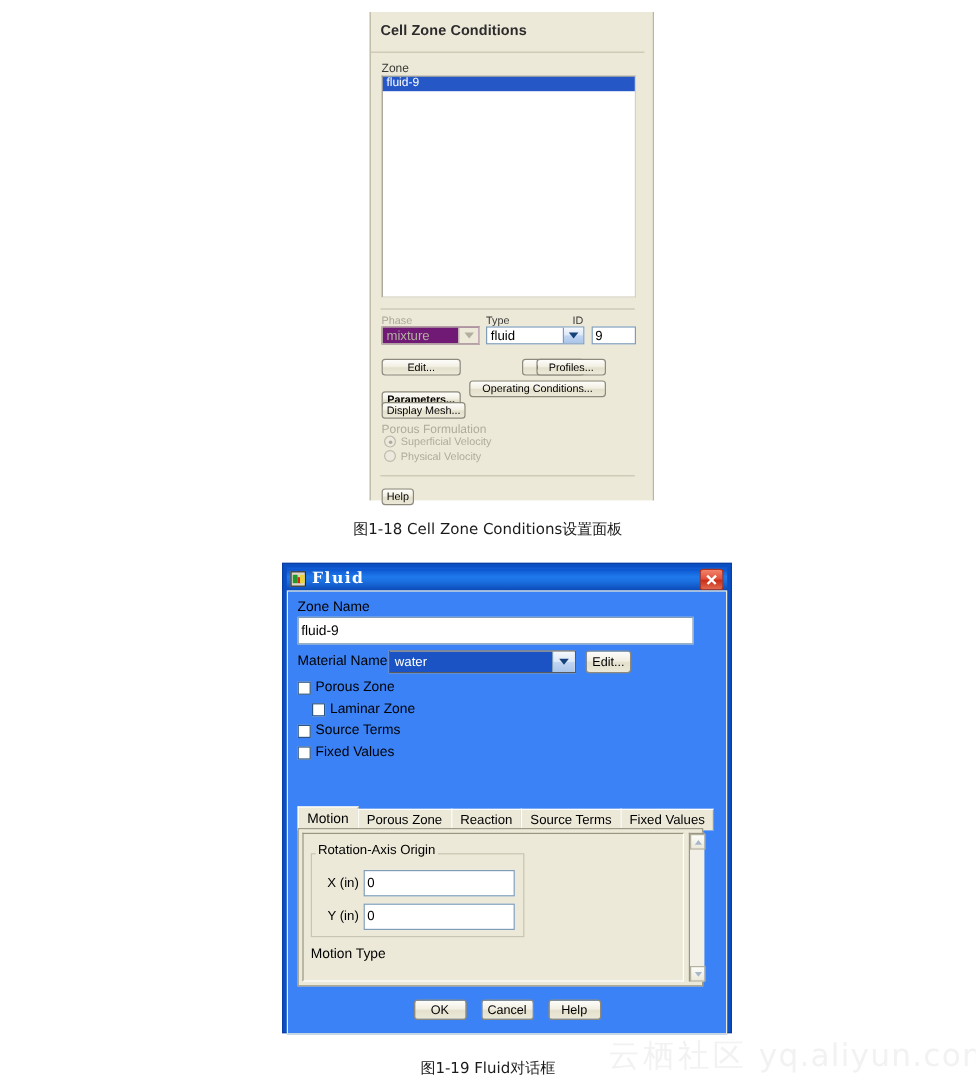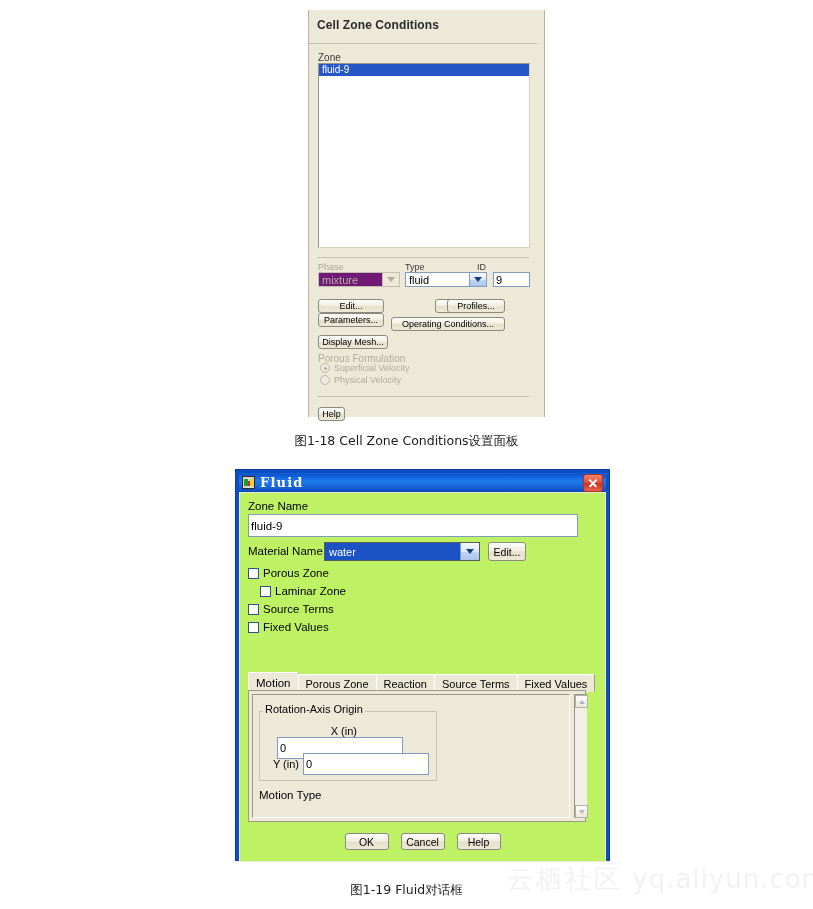--- a/index.html
+++ b/index.html
@@ -155,21 +155,21 @@
   }
   #dlg .closebtn span{
     position:absolute;left:50%;top:50%;width:10px;height:1.6px;background:#fff;
   }
   #dlg .closebtn span:nth-child(1){transform:translate(-50%,-50%) rotate(45deg);}
   #dlg .closebtn span:nth-child(2){transform:translate(-50%,-50%) rotate(-45deg);}
 
   #dlg .body{
     position:relative;
     height:370px;
-    background:#bef264;
+    background:#3b82f6;
     border:1px solid #ece9d8;
     box-sizing:border-box;
   }
   #dlg .zonenamelbl{position:absolute;left:8px;top:7px;font-size:11.5px;}
   #dlg .zonenamefld{position:absolute;left:8px;top:21px;width:330px;height:23px;font-size:11.5px;}
   #dlg .matlbl{position:absolute;left:8px;top:52px;font-size:11.5px;}
   #dlg .matcombo{position:absolute;left:84px;top:49px;width:156px;height:19px;border:1px solid #5a5a5a;}
   #dlg .matcombo .ctext{background:#1b53c4;color:#ffffff;padding-left:4px;}
   #dlg .matcombo .carrow{width:18px;}
 
@@ -280,21 +280,21 @@
 
   <div class="p1row" style="left:9px;top:289px;">
     <div class="btn bt" style="width:66px;">Edit...</div>
   </div>
   <div class="p1row" style="left:82px;top:289px;padding-left:44px;">
     <div class="btn bt" style="width:52px;">Copy...</div>
   </div>
   <div class="p1row" style="left:138px;top:289px;">
     <div class="btn bt" style="width:58px;">Profiles...</div>
   </div>
-  <div class="p1row" style="left:9px;top:303px;">
+  <div class="p1row" style="left:9px;top:316px;font-weight:bold;">
     <div class="btn bt" style="width:66px;">Parameters...</div>
   </div>
   <div class="p1row" style="left:82px;top:307px;">
     <div class="btn bt" style="width:114px;">Operating Conditions...</div>
   </div>
   <div class="p1row" style="left:9px;top:325px;">
     <div class="btn bt" style="width:70px;">Display Mesh...</div>
   </div>
 
   <div class="porouslbl">Porous Formulation</div>
@@ -369,21 +369,21 @@
       <div class="tab">Source Terms</div>
       <div class="tab">Fixed Values</div>
     </div>
 
     <div class="tabpane">
       <div class="innerpane">
 
         <div class="grp"></div>
         <div class="grplbl">Rotation-Axis Origin</div>
 
-        <div class="axisrow" style="left:24px;top:30px;flex-direction:column;">
+        <div class="axisrow" style="left:8px;top:30px;">
           <span class="axislbl">X (in)</span>
           <span class="field axisfld">0</span>
         </div>
         <div class="axisrow" style="left:8px;top:58px;">
           <span class="axislbl">Y (in)</span>
           <span class="field axisfld">0</span>
         </div>
 
         <div class="mtrow">
           <span class="mtlbl">Motion Type</span>

